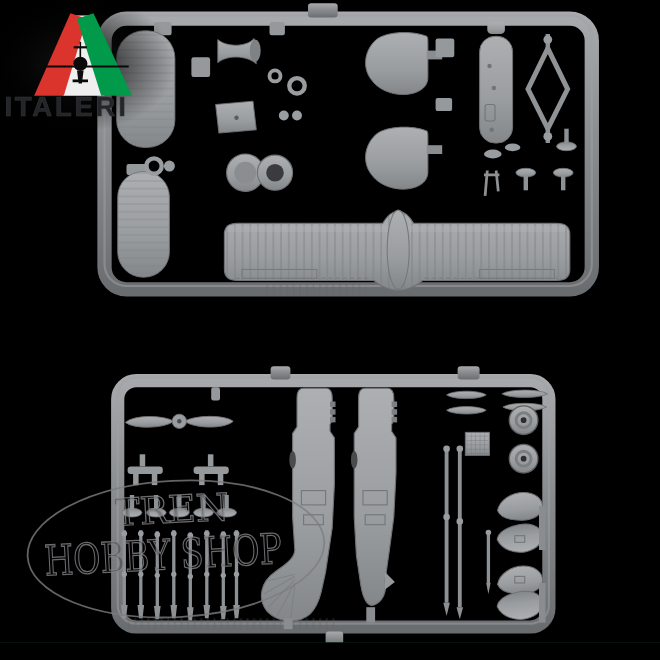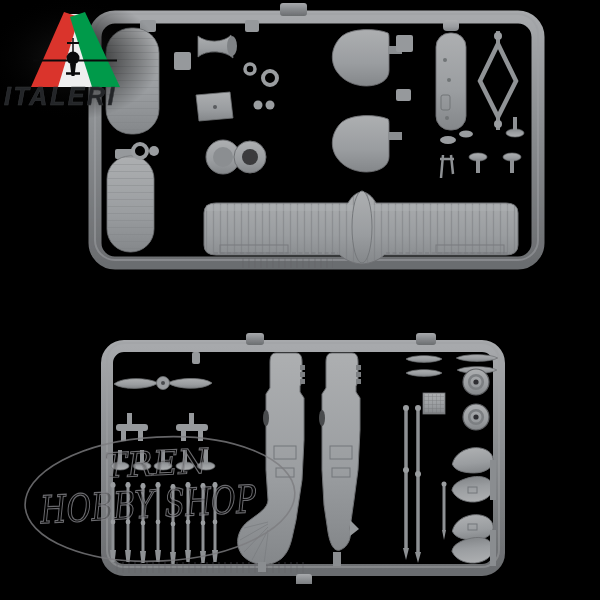--- a/index.html
+++ b/index.html
@@ -1,16 +1,16 @@
 <!DOCTYPE html>
 <html><head>
 <meta charset="utf-8">
 <style>
   html,body{margin:0;padding:0;background:#000;}
-  .stage{width:600px;height:584px;position:relative;overflow:hidden;background:#15803d;font-style:italic;}
+  .stage{width:600px;height:584px;position:relative;overflow:hidden;background:#15803d;}
   svg{display:block;}
   text{user-select:none;}
   .brand-text{font-family:"Liberation Sans","DejaVu Sans",sans-serif;font-weight:bold;letter-spacing:2.5px;}
   .wm-text{font-family:"DejaVu Serif","Liberation Serif",serif;}
 </style>
 </head>
 <body>
 
 <div class="stage">
 <svg width="600" height="600" viewBox="0 0 600 600">

